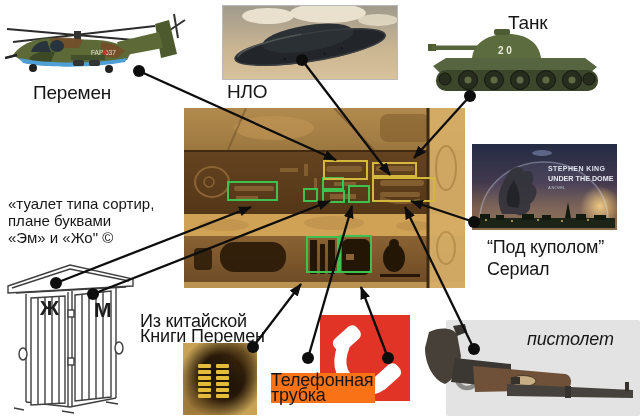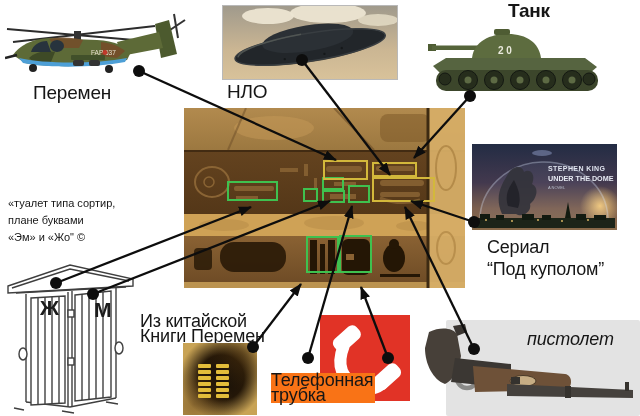--- a/index.html
+++ b/index.html
@@ -3,21 +3,21 @@
 <meta charset="utf-8">
 <style>
   html,body{margin:0;padding:0;}
   #canvas{position:relative;width:640px;height:416px;background:#ffffff;overflow:hidden;
           font-family:"Liberation Sans",sans-serif;color:#161616;}
   .abs{position:absolute;}
   .label{position:absolute;color:#161616;letter-spacing:-0.2px;white-space:nowrap;}
   .lbl-big{font-size:19px;}
   .lbl-med{font-size:18px;}
   .lbl-small{font-size:18px;line-height:14.5px;}
-  .quote{position:absolute;left:8px;top:195px;font-size:11px;line-height:17px;}
+  .quote{position:absolute;left:8px;top:195px;font-size:15px;line-height:17px;}
   
   .photo{position:absolute;left:184px;top:108px;width:281px;height:180px;}
   .photo svg{position:absolute;left:0;top:0;}
   .hl{position:absolute;border:2px solid #3fc14f;box-sizing:border-box;}
   
   .ufo-frame{position:absolute;left:222px;top:5px;width:176px;height:75px;border:1px solid #b9b9b9;box-sizing:border-box;background:#cdbb9c;}
   
   .iching-img{position:absolute;left:183px;top:343px;width:74px;height:72px;
     background:
       radial-gradient(circle at 78% 18%, rgba(70,45,12,.55), rgba(0,0,0,0) 40%),
@@ -89,21 +89,21 @@
         <path d="M14 40 A76 14 0 0 1 80 27" stroke="#565b57" stroke-width="1.5" fill="none" opacity=".8"></path>
         <circle cx="60" cy="49" r="1.2" fill="#15181a"></circle>
           <circle cx="80" cy="51" r="1.2" fill="#15181a"></circle>
         <circle cx="100" cy="50" r="1.2" fill="#15181a"></circle>
           <circle cx="118" cy="47" r="1.2" fill="#15181a"></circle>
       </g>
     </svg>
   </div>
   <div class="label lbl-big" style="left:227px;top:81px;">НЛО</div>
 
-  <div class="label lbl-big" style="left:508px;top:0px;font-weight:bold;">Танк</div>
+  <div class="label lbl-big" style="left:508px;top:12px;">Танк</div>
   <svg class="abs" style="left:428px;top:26px;" width="175" height="68" viewBox="0 0 175 68">
     <rect x="0" y="18" width="8" height="7" fill="#4e5c33"></rect>
     <rect x="4" y="19.5" width="48" height="4.5" fill="#55643a"></rect>
     <path d="M44 32 C46 15 62 8 80 8 C99 8 111 17 113 32 Z" fill="#5d6c3f"></path>
     <rect x="66" y="3" width="16" height="6" rx="2" fill="#4e5c33"></rect>
     <text x="70" y="28" font-size="10" font-weight="bold" fill="#e9e9dc">2 0</text>
     <path d="M18 32 L157 32 L169 41 L162 47 L12 47 L5 40 Z" fill="#566440"></path>
     <rect x="8" y="44" width="162" height="21" rx="10" fill="#3c462b"></rect>
     <g fill="#262d1c" stroke="#141812" stroke-width="1">
       <circle cx="40" cy="54" r="9.5"></circle>
@@ -233,22 +233,22 @@
         <circle cx="40" cy="77" r=".9"></circle>
         <circle cx="66" cy="76" r=".9"></circle>
       <circle cx="90" cy="77" r=".9"></circle>
         <circle cx="116" cy="76" r=".9"></circle>
     </g>
     <text x="76" y="27" font-size="7" font-weight="bold" fill="#dfe3ee" letter-spacing=".4">STEPHEN KING</text>
     <text x="76" y="37" font-size="7.2" font-weight="bold" fill="#e6e9f2">UNDER THE DOME</text>
     <text x="76" y="45" font-size="4" fill="#b9bfce">A NOVEL</text>
   </svg>
   <div class="label lbl-med" style="left:487px;top:236px;line-height:22px;">
+    <div>“Под куполом”</div>
     <div>Сериал</div>
-    <div>“Под куполом”</div>
   </div>
 
   <div class="quote">
     <div>«туалет типа сортир,</div>
     <div>плане буквами</div>
     <div>«Эм» и «Жо" ©</div>
   </div>
 
   <svg class="abs" style="left:6px;top:262px;" width="130" height="152" viewBox="0 0 130 152">
     <g stroke="#3f3f3f" stroke-width="1.4" fill="#ffffff">

